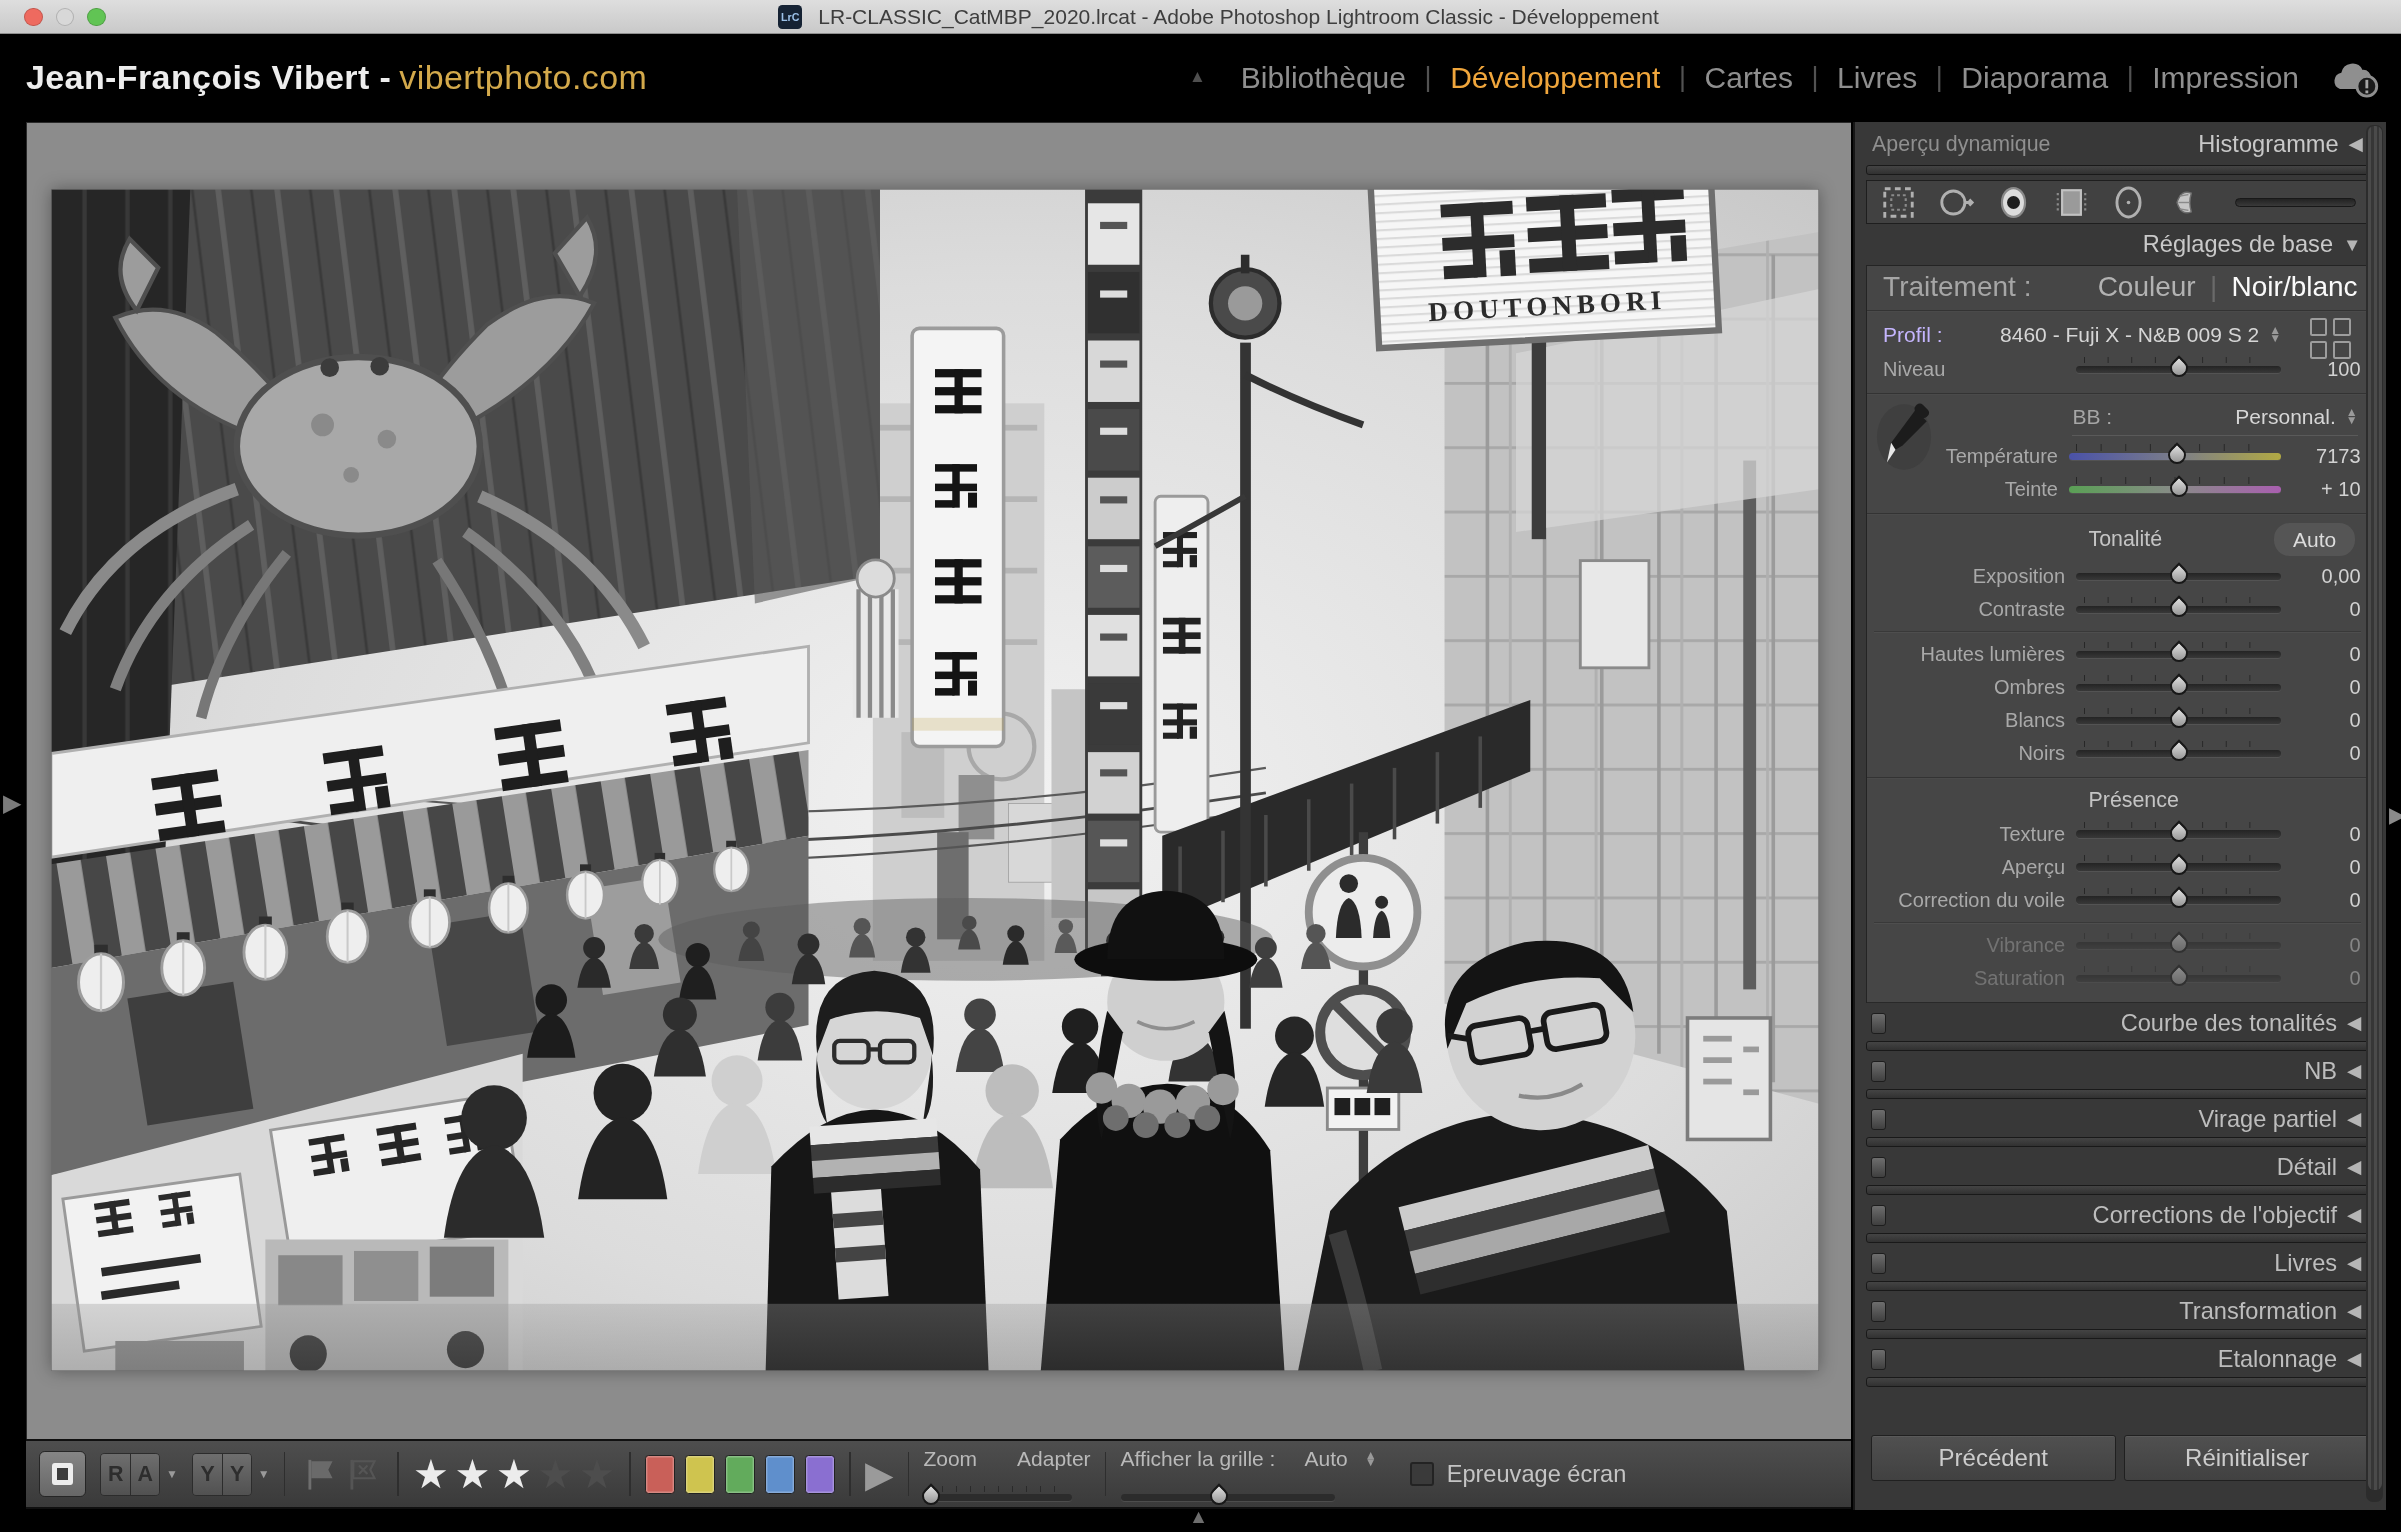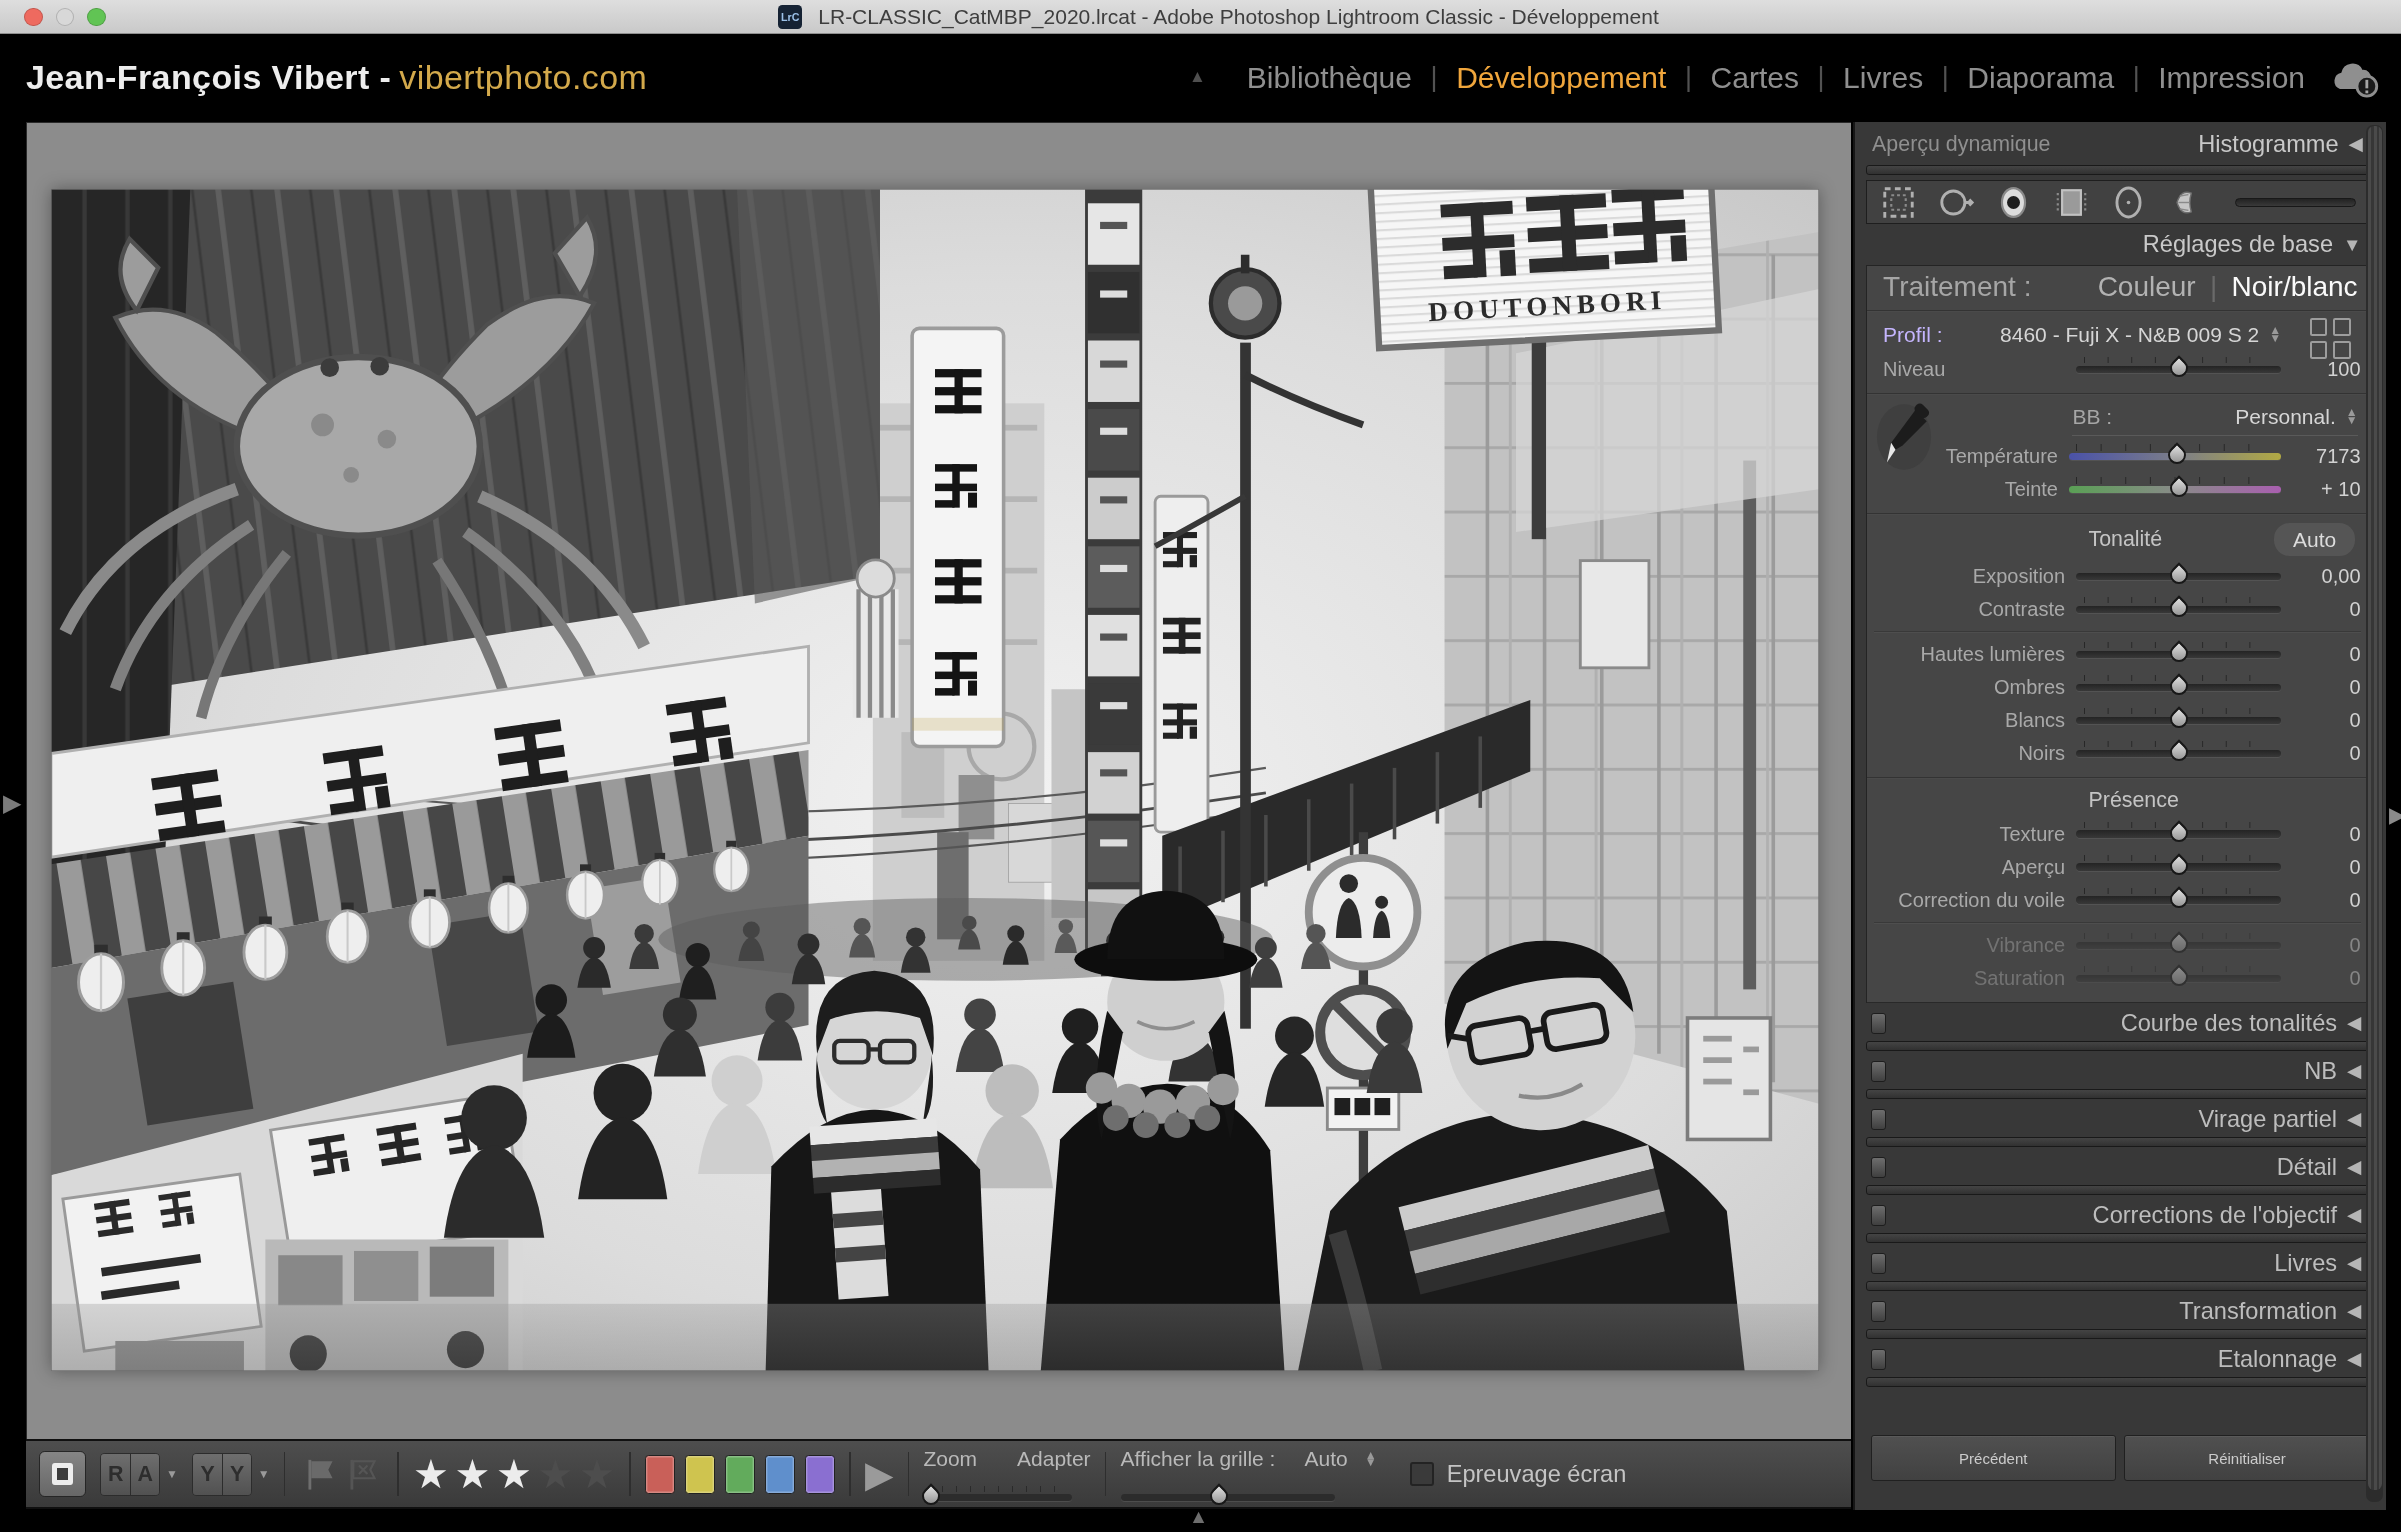--- a/index.html
+++ b/index.html
@@ -17,21 +17,21 @@
   .titletext{display:flex;align-items:flex-start;gap:16px;color:#3e3e3e;font-size:21px;padding-left:36px;}
   .appicon{width:24px;height:24px;border-radius:4.3px;background:#152233;color:#9cc1e8;
     font-size:10.7px;font-weight:bold;display:flex;align-items:center;justify-content:center;}
 
   
   .topbar{position:absolute;left:0;top:34px;width:2401px;height:87px;background:#000;}
   .identity{position:absolute;left:26px;top:0;height:87px;display:flex;align-items:center;
     font-size:34px;letter-spacing:0.4px;}
   .identity .owner{color:#ededed;font-weight:bold;}
   .identity .site{color:#d3a94b;margin-left:8px;}
-  .modules{position:absolute;right:96px;top:0;height:87px;display:flex;align-items:center;gap:18.6px;font-size:30px;}
+  .modules{position:absolute;right:102px;top:0;height:87px;display:flex;align-items:center;gap:18.6px;font-size:30px;}
   .module{color:#8f8f8f;cursor:default;}
   .module.active{color:#f0a63c;}
   .modsep{color:#525252;font-size:27px;}
   .cloud{position:absolute;right:20px;top:21.4px;width:51px;height:44px;}
   .toparrow{position:absolute;left:1189px;top:33px;color:#4f4f4f;font-size:17px;}
 
   
   .content{position:absolute;left:26px;top:122px;width:1825px;height:1318px;
     background:#8c8c8c;border-left:1.4px solid #2a2a2a;border-top:1.4px solid #2a2a2a;}
   .photo{position:absolute;left:51px;top:189px;width:1768px;height:1182px;background:#bdbdbd;
@@ -132,21 +132,21 @@
   .autobtn{margin-left:auto;margin-right:5.7px;background:#555;border-radius:15.7px;
     padding:4.3px 18.6px;color:#dcdcdc;font-size:21px;}
   .inner-div{height:0.7px;background:#393939;box-shadow:0 0.7px 0 rgba(255,255,255,.07);margin:5.7px 0;}
 
   .cpanel{display:flex;align-items:center;justify-content:flex-end;gap:10px;height:33px;
     padding:0 8.6px;font-size:23.6px;color:#bdbdbd;position:relative;margin-top:4.3px;}
   .ptoggle{position:absolute;left:5.7px;top:5.7px;width:15.7px;height:21.4px;border:1.4px solid #1d1d1d;
     border-radius:2.9px;background:linear-gradient(#6e6e6e,#3f3f3f);}
   .rp-buttons{position:absolute;left:5.7px;bottom:29px;width:499px;display:flex;gap:8.6px;}
   .rp-btn{flex:1;height:46px;border:1.4px solid #202020;border-radius:2.9px;
-    background:linear-gradient(#505050,#414141);color:#cccccc;font-size:15px;
+    background:linear-gradient(#505050,#414141);color:#cccccc;font-size:24px;
     display:flex;align-items:center;justify-content:center;box-shadow:0 0.7px 0 rgba(255,255,255,.08) inset;}
 </style>
 </head>
 <body>
 
 <div id="window">
 
   <div class="titlebar">
     <div class="traffic">
       <div class="tl red"></div>

